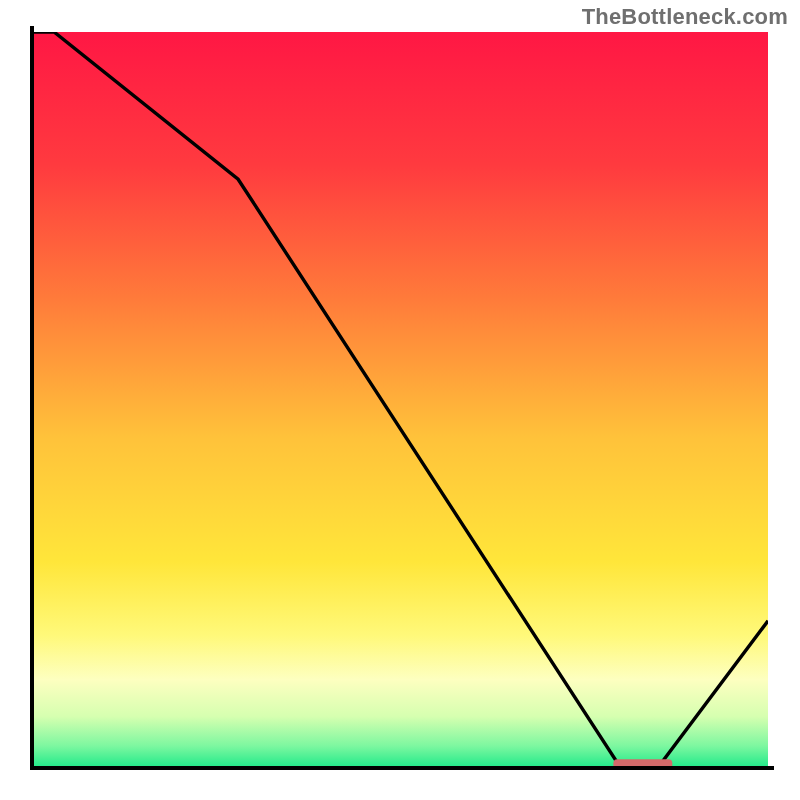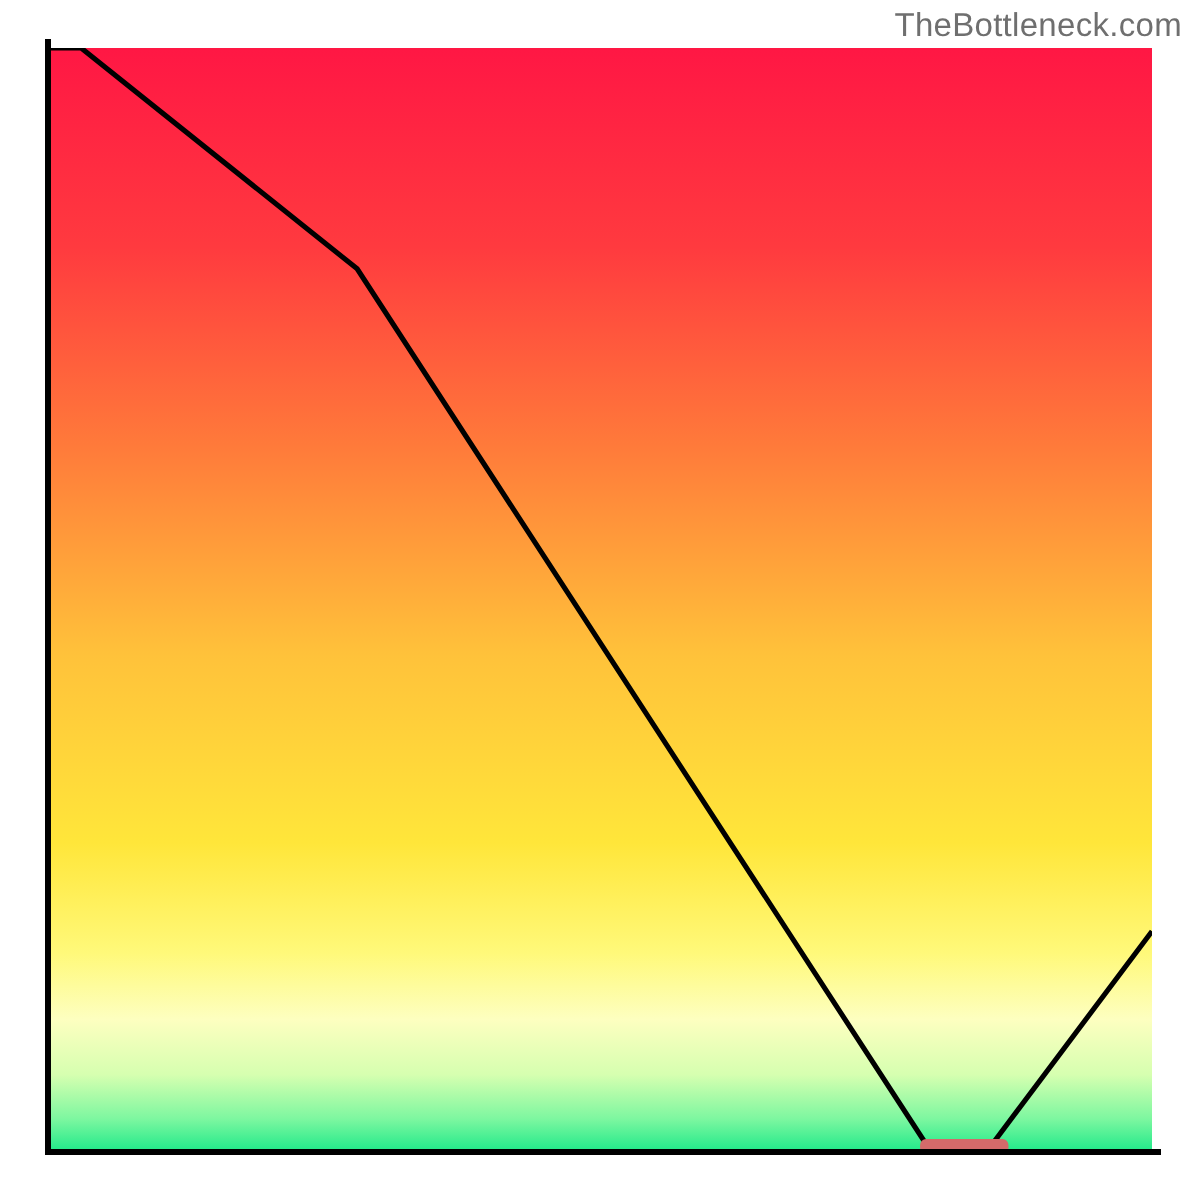--- a/index.html
+++ b/index.html
@@ -14,21 +14,21 @@
   .container {
     position: relative;
     width: 800px;
     height: 800px;
   }
   .watermark {
     position: absolute;
     top: 4px;
     right: 12px;
     font-size: 22px;
-    font-weight: 400;
+    font-weight: 700;
     color: #6f6f6f;
     letter-spacing: 0.2px;
     z-index: 10;
   }
   svg.chart {
     position: absolute;
     top: 0;
     left: 0;
     width: 800px;
     height: 800px;

